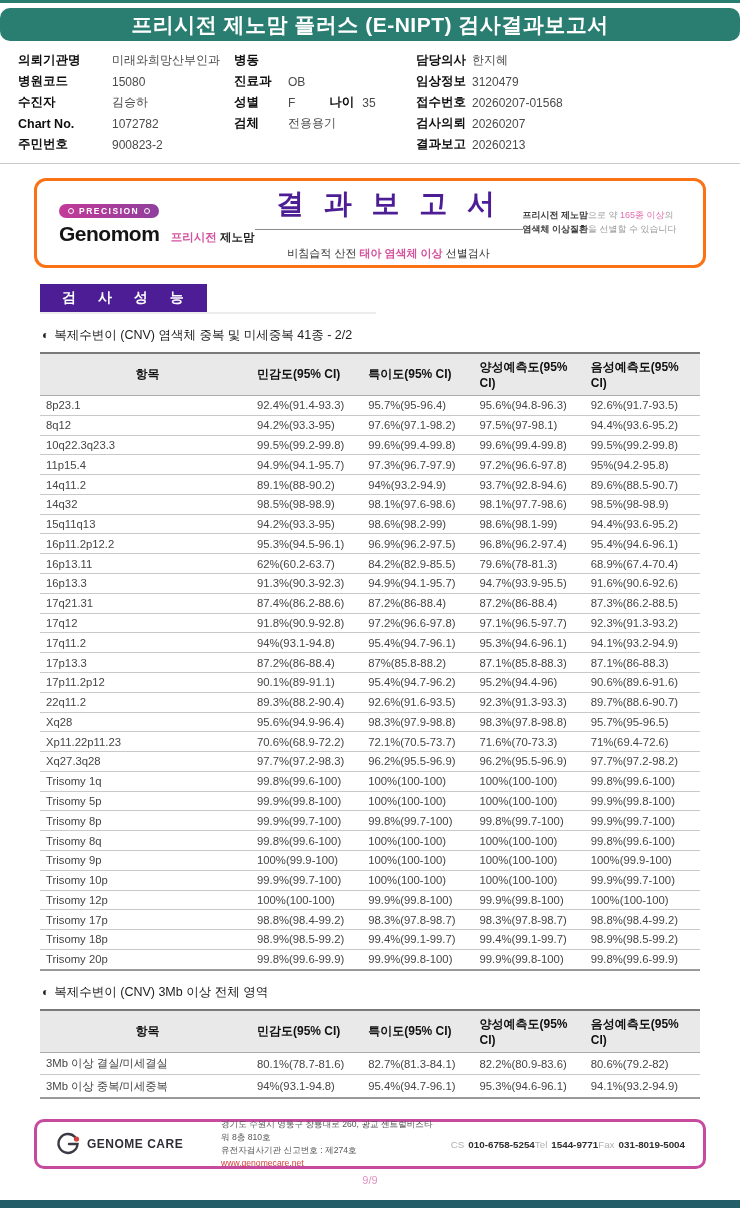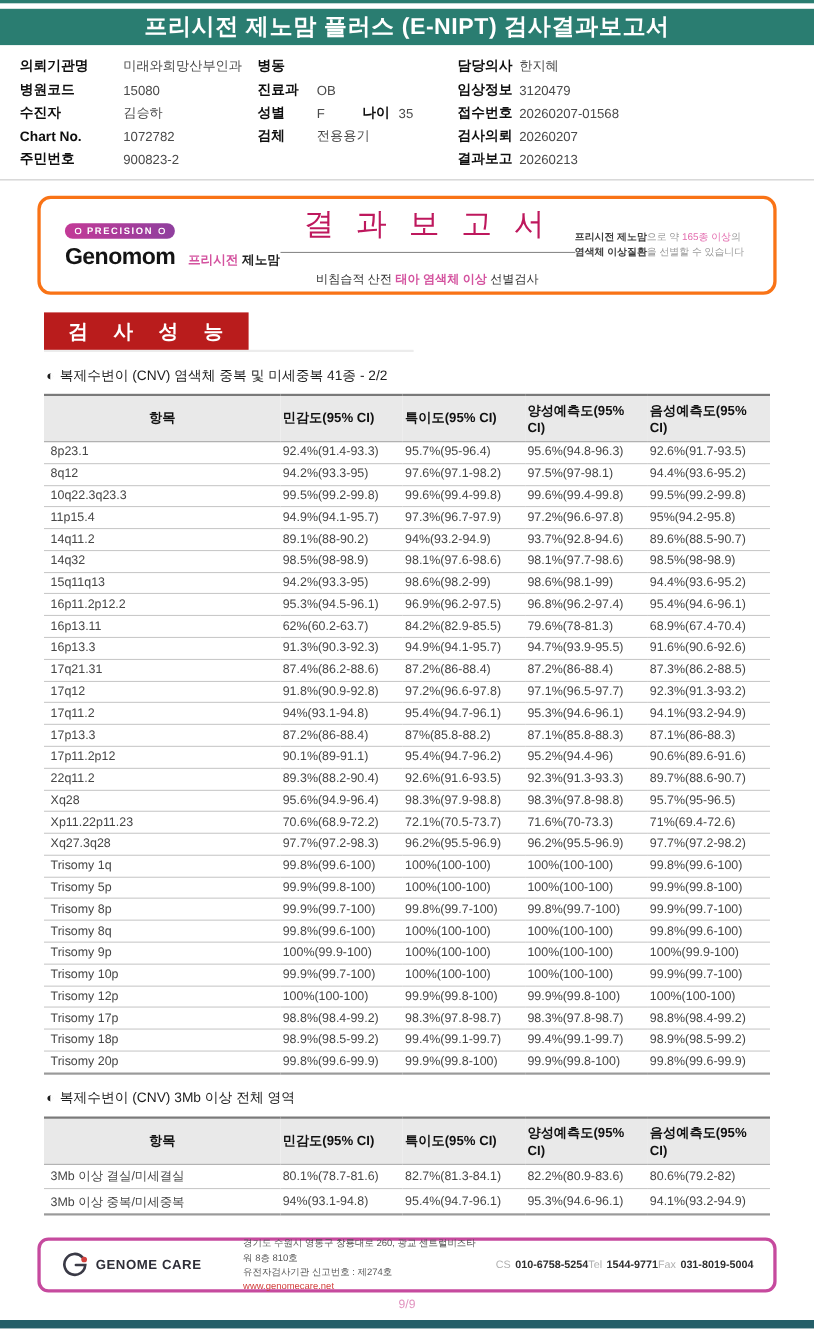--- a/index.html
+++ b/index.html
@@ -6,21 +6,21 @@
   html,body { background:#fff; }
   .page {
     position:relative; width:740px; height:1208px; margin:0 auto;
     background:#ffffff; overflow:hidden;
     font-family:"Liberation Sans","DejaVu Sans",sans-serif; color:#222;
   }
   
   .top-rule { height:3px; background:#2a7d71; }
   .title-bar {
     margin-top:5px; background:#2a7d71; color:#fff; text-align:center;
-    font-size:21px; font-weight:bold; height:33px; line-height:33px; letter-spacing:0.5px;
+    font-size:21px; font-weight:bold; height:33px; line-height:33px; letter-spacing:0.5px;border-radius:10px;
   }
   
   .info {
     display:flex; padding:9px 0 8px 18px; border-bottom:1px solid #c9c9c9;
   }
   .info-col1 { width:216px; }
   .info-col2 { width:182px; }
   .info-col3 { flex:1; }
   .info-row { display:flex; height:21px; align-items:center; font-size:12px; }
   .info-label { font-weight:bold; color:#0e0e0e; font-size:12.5px; }
@@ -40,33 +40,33 @@
     background:linear-gradient(90deg,#c33a97,#8f3f9e);
     color:#fff; font-size:8.5px; font-weight:bold; letter-spacing:1.5px;
     padding:2px 9px; border-radius:9px;
   }
   .pill .dot { width:6px; height:6px; border-radius:50%; border:1.5px solid #fff; display:inline-block; }
   .brand-line { margin-top:4px; white-space:nowrap; }
   .brand-en { font-size:21px; font-weight:bold; color:#141414; letter-spacing:-0.5px; }
   .brand-kr { font-size:11.5px; font-weight:bold; margin-left:7px; }
   .brand-kr .accent { color:#d4539f; }
   .report-center { flex:1; text-align:center; }
-  .report-title { font-size:28px; font-weight:normal; color:#be185d; letter-spacing:6px; }
+  .report-title { font-size:28px; font-weight:bold; color:#4c1d95; letter-spacing:6px; }
   .report-sub {
     margin:6px auto 0 auto; padding-top:16px; border-top:1px solid #8b8b8b;
     width:268px; font-size:11px; color:#333;
   }
   .report-sub .accent { color:#d4539f; font-weight:bold; }
   .banner-note { width:172px; font-size:9px; color:#999; line-height:1.55; }
   .banner-note b { color:#3b3b3b; }
   .banner-note .accent { color:#e36daf; }
   
   .tab-strip { margin:16px 40px 0 40px; width:336px; display:flex; border-bottom:2px solid #ececec; }
   .section-tab {
-    background:#b91c1c; color:#fff; font-size:18px; font-weight:bold;
+    background:#4c1d95; color:#fff; font-size:14px; font-weight:bold;
     letter-spacing:9px; padding:5px 14px 5px 22px;
   }
   .subsection { margin:13px 0 8px 42px; font-size:12.5px; color:#1d1d1d; }
   .subsection .half-icon { font-size:12px; margin-right:5px; color:#1d1d1d; }
   
   table.perf { width:660px; margin:0 40px; border-collapse:collapse; table-layout:fixed; }
   table.perf th {
     background:#e9e9e9; font-size:12px; font-weight:bold; color:#101010;
     padding:5px 2px; border-top:2px solid #7a7a7a; border-bottom:1px solid #ababab;
     text-align:left;

